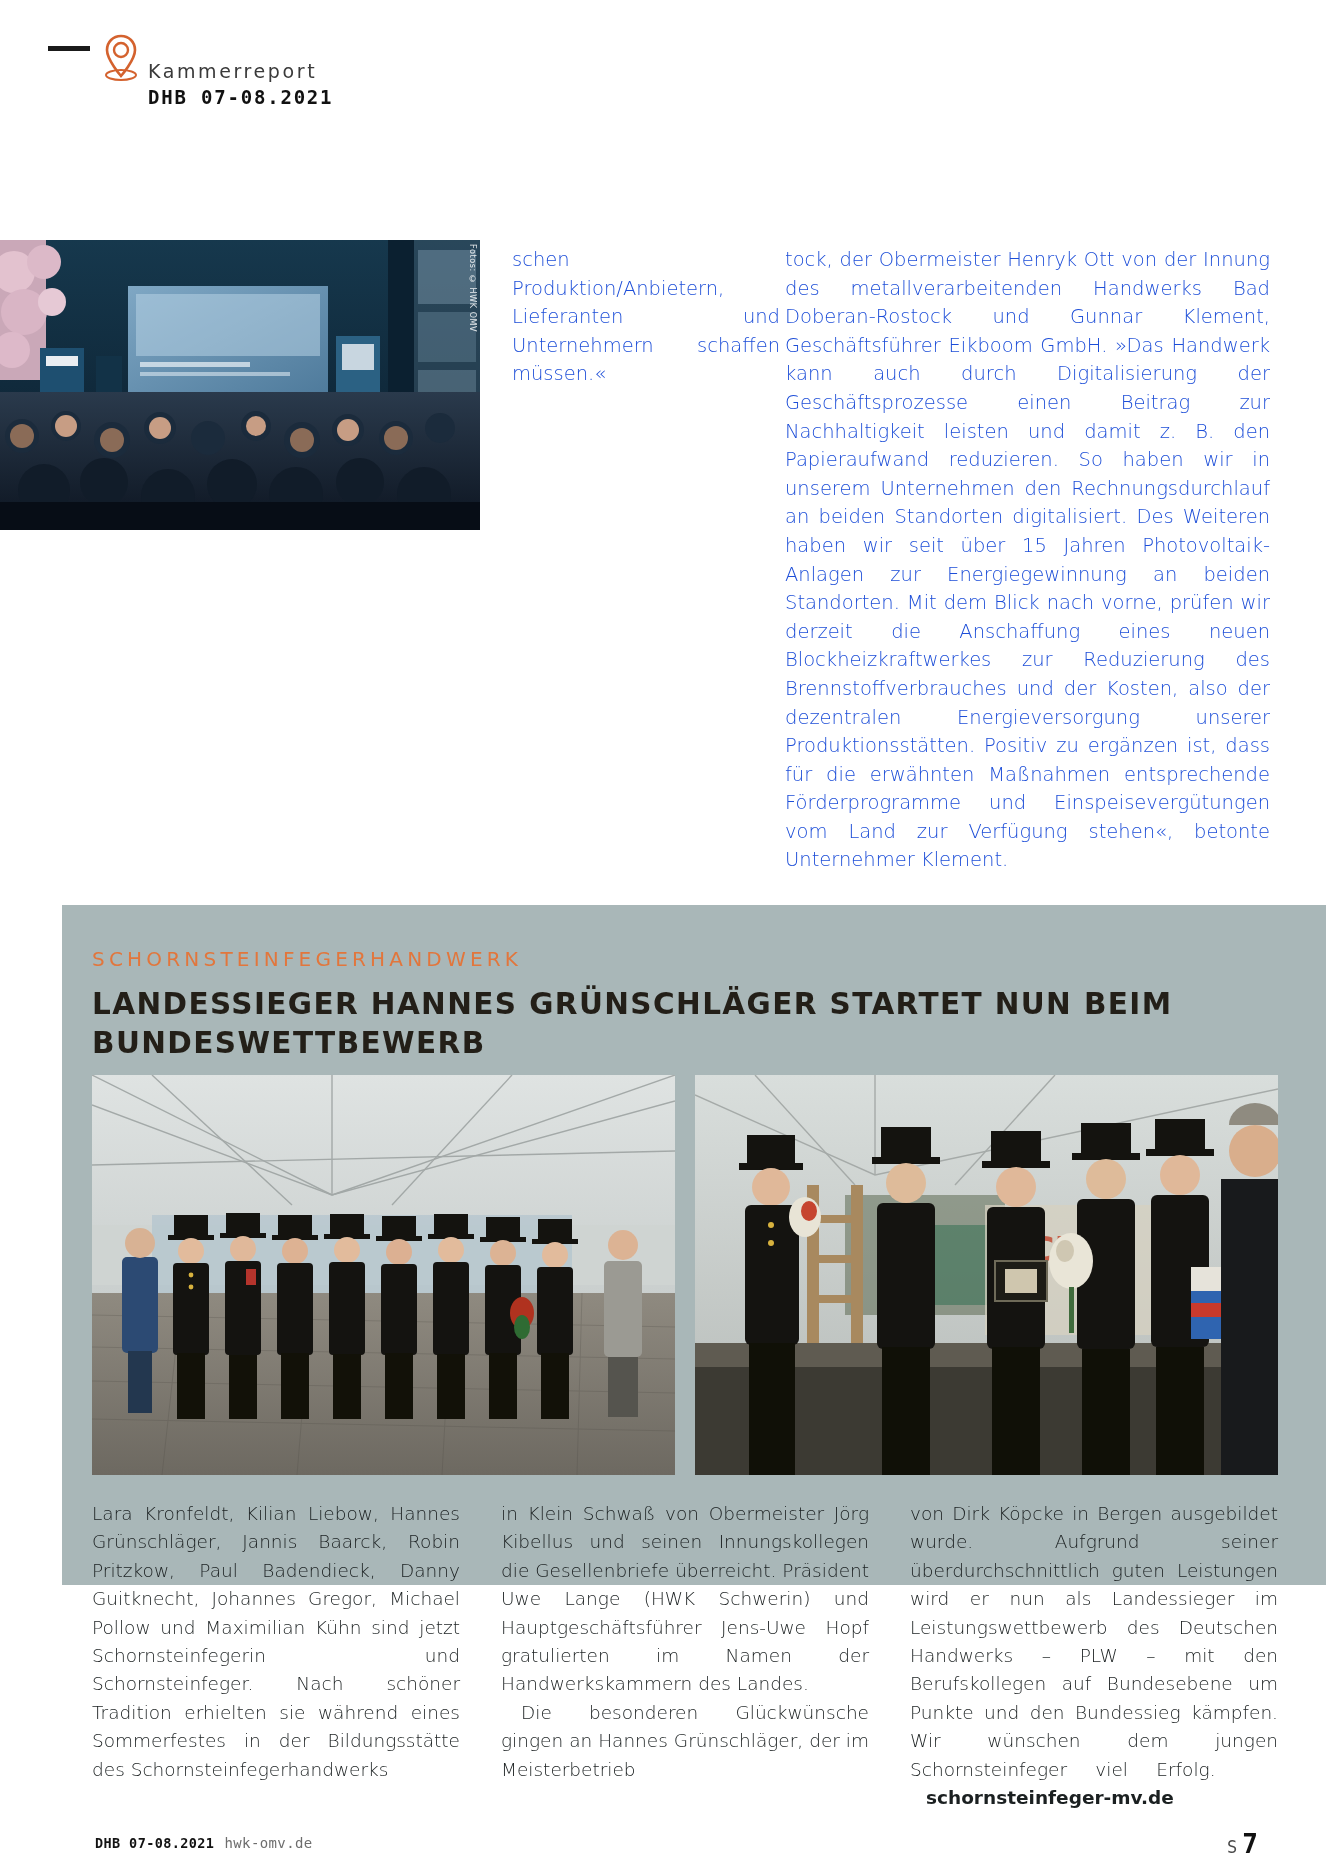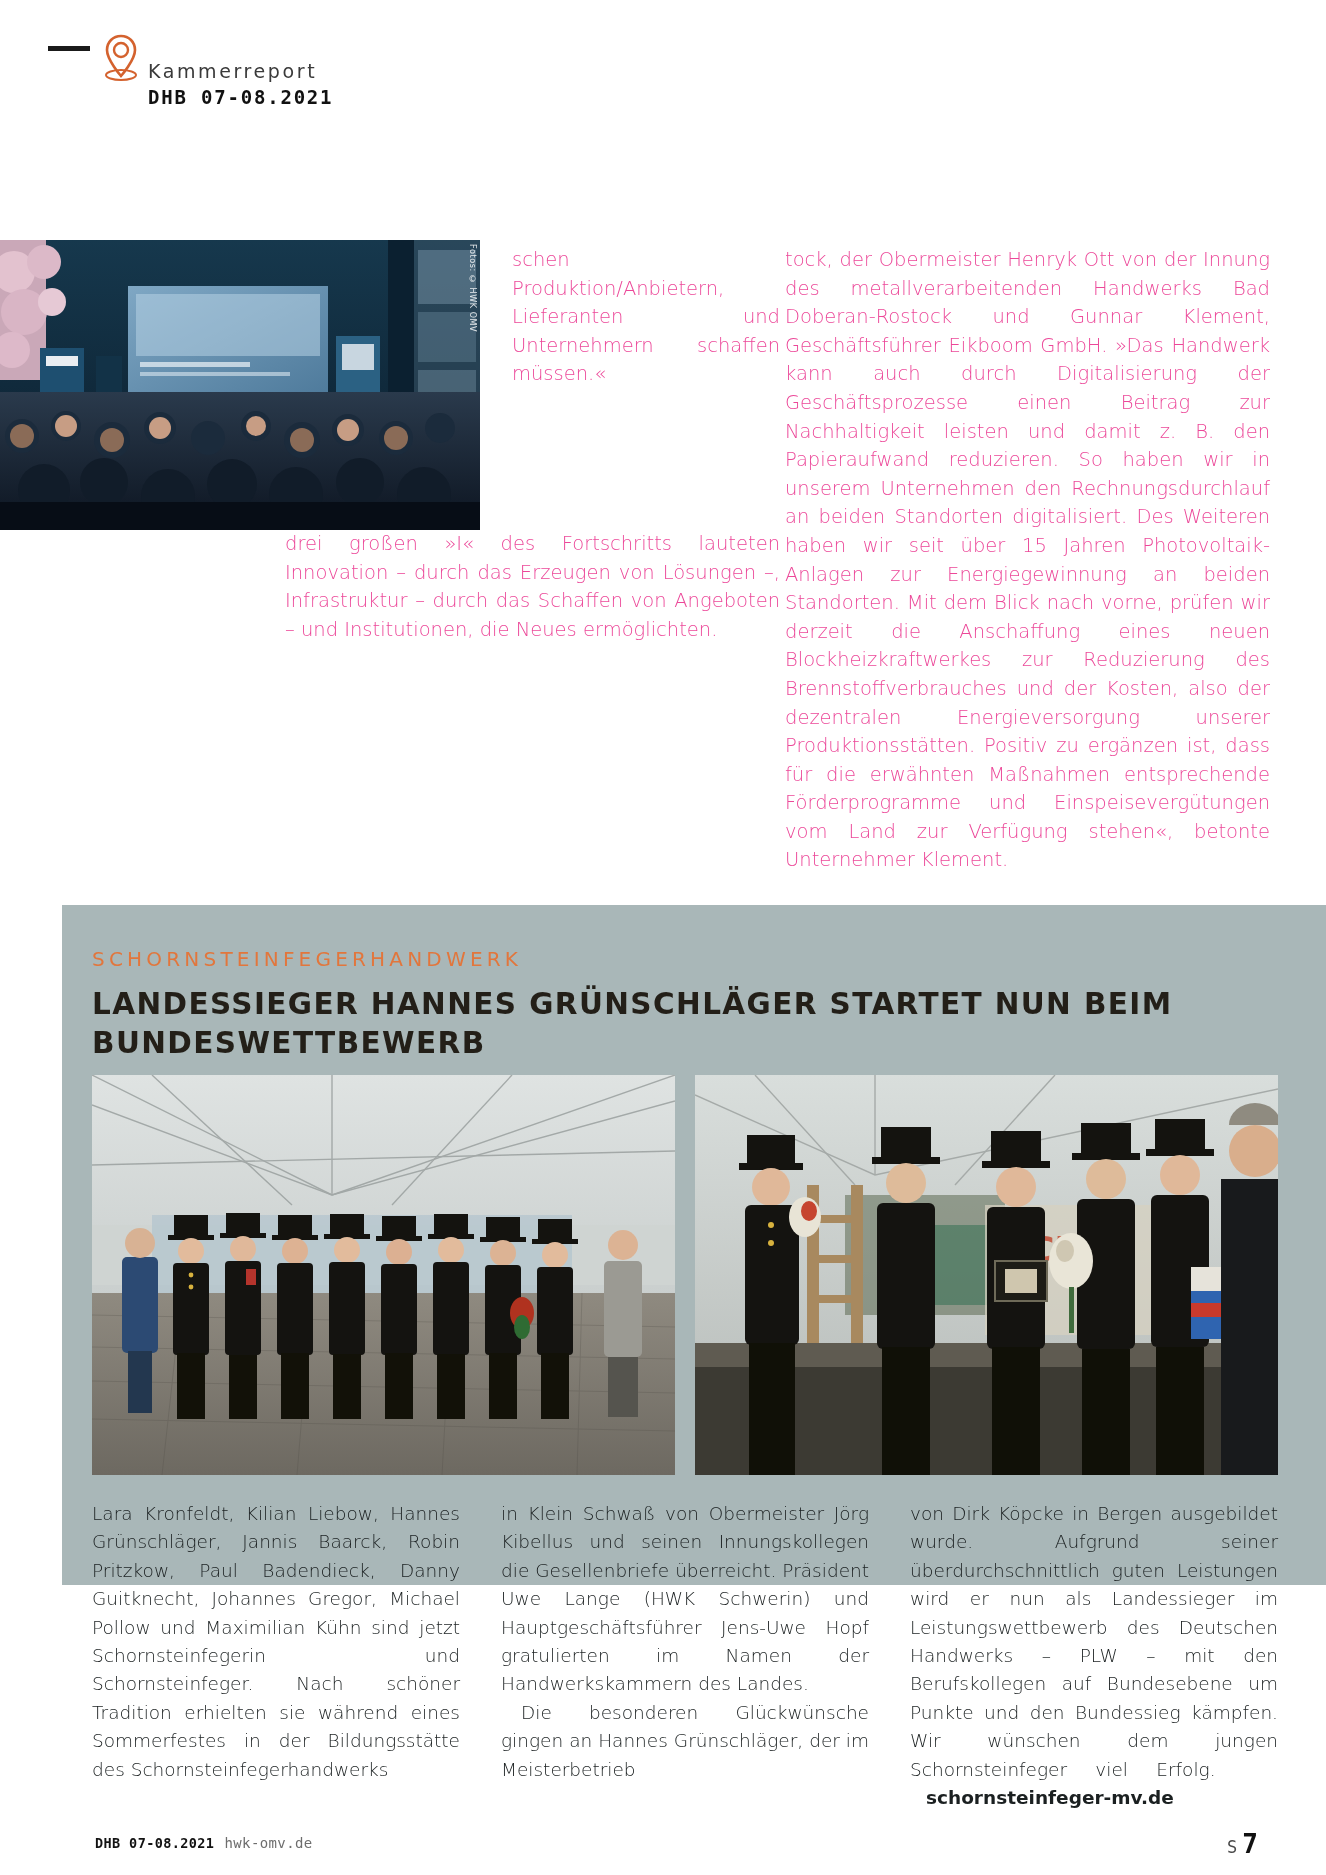--- a/index.html
+++ b/index.html
@@ -86,21 +86,21 @@
     color: #ffffff;
     opacity: 0.85;
     white-space: nowrap;
   }
 
   .col {
     position: absolute;
     font-size: 19.5px;
     line-height: 28.6px;
     text-align: justify;
-    color: #ec4899;
+    color: #1d4ed8;
     font-weight: 350;
   }
   .col p { margin: 0 0 26px 0; }
   .col p:last-child { margin-bottom: 0; }
 
   #col-mid-a { left: 512px; top: 6px; width: 268px; }
   #col-mid-b { left: 285px; top: 290px; width: 495px; }
   #col-right { left: 785px; top: 6px; width: 485px; }
 
   
@@ -317,21 +317,20 @@
       <rect x="0" y="262" width="480" height="28" fill="#070d16"></rect>
     </svg>
     <span class="photo-credit-v" style="right:3px; top:4px;">Fotos: © HWK OMV</span>
   </div>
 
   <div class="col" id="col-mid-a">
     <p>schen Produktion/Anbietern, Lieferanten und Unternehmern schaffen müssen.«</p>
   </div>
 
   <div class="col" id="col-mid-b">
-    <p>drei großen »I« des Fortschritts lauteten Innovation – durch das Erzeugen von Lösungen –, Infrastruktur – durch das Schaffen von Angeboten – und Institutionen, die Neues ermöglichten.</p>
   </div>
 
   <div class="col" id="col-right">
     <p>tock, der Obermeister Henryk Ott von der Innung des metallverarbeitenden Handwerks Bad Doberan-Rostock und Gunnar Klement, Geschäftsführer Eikboom GmbH. »Das Handwerk kann auch durch Digitalisierung der Geschäftsprozesse einen Beitrag zur Nachhaltigkeit leisten und damit z. B. den Papieraufwand reduzieren. So haben wir in unserem Unternehmen den Rechnungsdurchlauf an beiden Standorten digitalisiert. Des Weiteren haben wir seit über 15 Jahren Photovoltaik-Anlagen zur Energiegewinnung an beiden Standorten. Mit dem Blick nach vorne, prüfen wir derzeit die Anschaffung eines neuen Blockheizkraftwerkes zur Reduzierung des Brennstoffverbrauches und der Kosten, also der dezentralen Energieversorgung unserer Produktionsstätten. Positiv zu ergänzen ist, dass für die erwähnten Maßnahmen entsprechende Förderprogramme und Einspeisevergütungen vom Land zur Verfügung stehen«, betonte Unternehmer Klement.</p>
   </div>
 </div>
 
 <div class="panel">
 
   <div class="panel-kicker">SCHORNSTEINFEGERHANDWERK</div>

